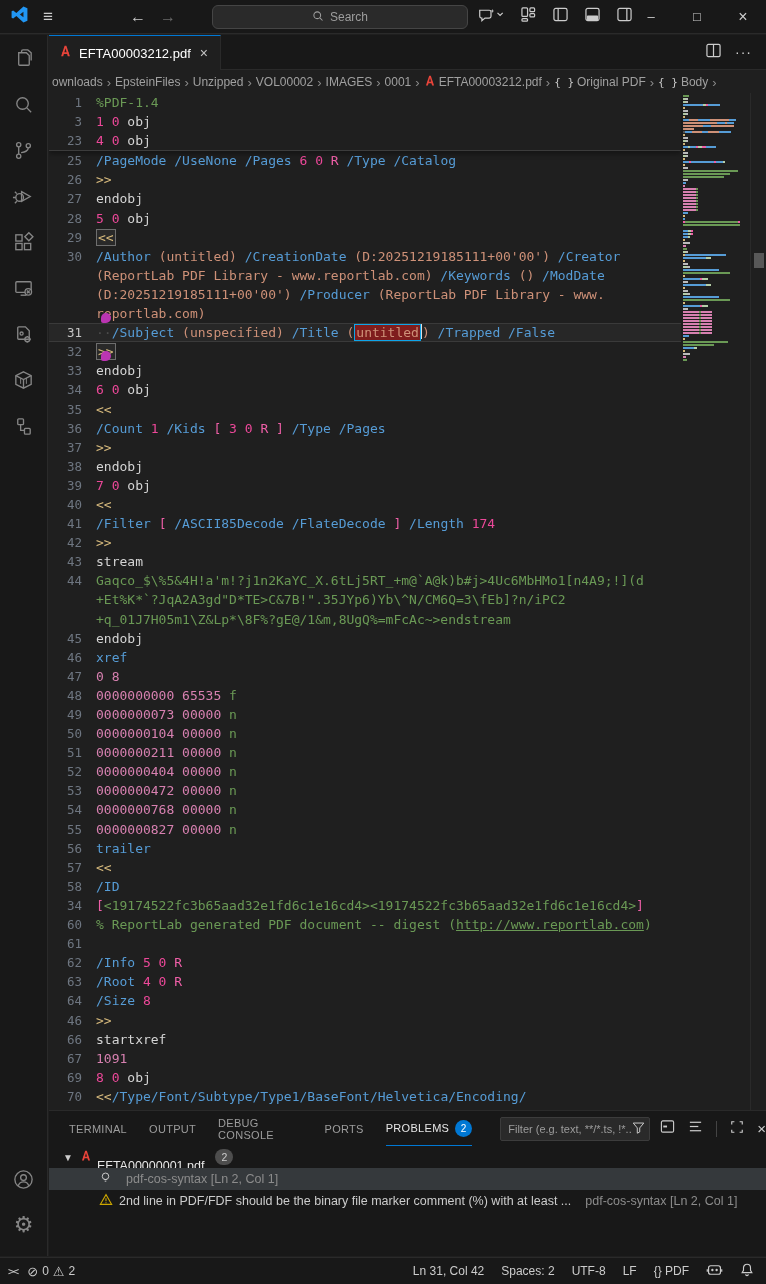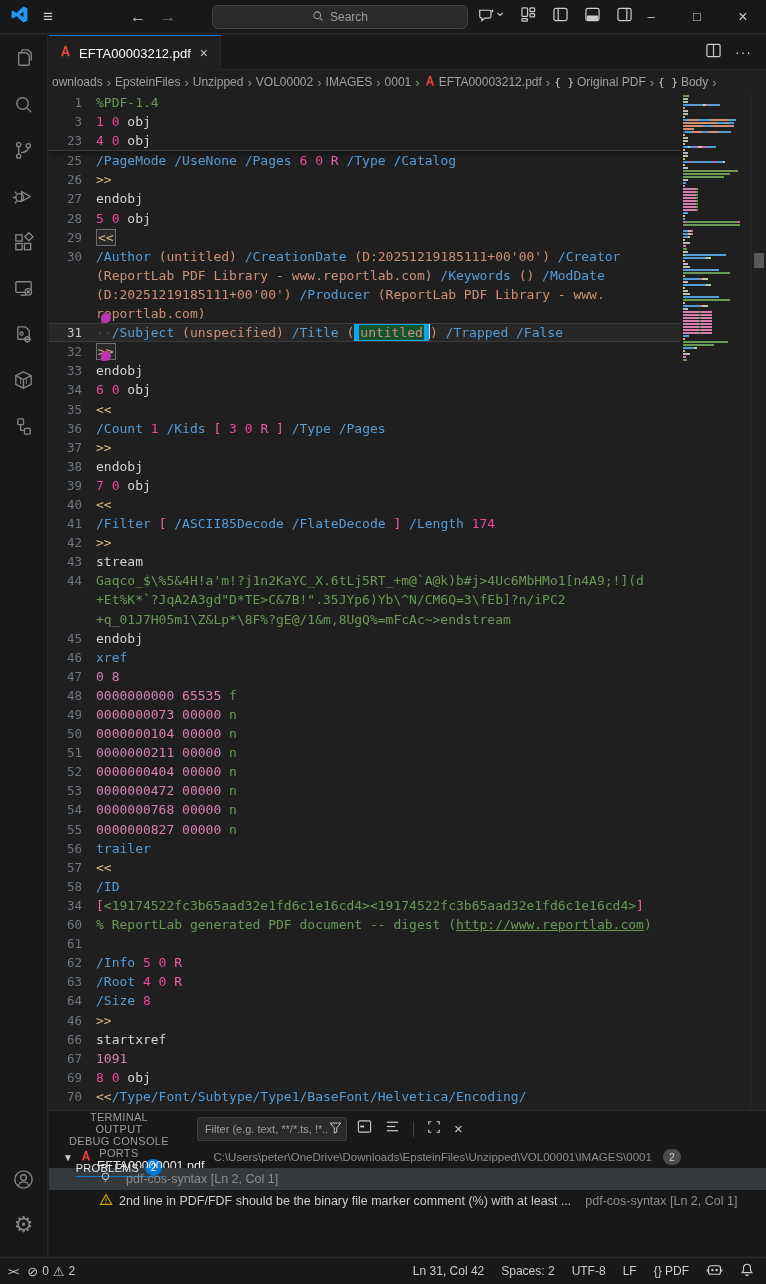--- a/index.html
+++ b/index.html
@@ -63,21 +63,21 @@
                  box-shadow:0 3px 5px rgba(0,0,0,.35); }
   .row.cur { background:rgba(255,255,255,0.04); border-top:1px solid #3a3a3a; border-bottom:1px solid #3a3a3a;
              line-height:17px; }
   .row.cur .ln { color:#c6c6c6; }
   
   .t-name{color:#569cd6} .t-num{color:#ec4899} .t-pk{color:#ee5fa7} .t-brk{color:#ee5fa7}
   .t-pnum{color:#d780b0} .t-yel{color:#d7ba7d} .t-str{color:#ce9178} .t-cmt{color:#6a9955}
   .t-def{color:#d4d4d4} .t-kw{color:#569cd6} .t-grn{color:#6a9955} .t-ws{color:#4c4c4c}
   .t-link{color:#6a9955; text-decoration:underline;}
   .t-yelbox{color:#d7ba7d; border:1px solid #6e6e6e; padding:0 1px; background:rgba(90,90,90,.18);}
-  .t-hl{color:#ce9178; background:#14532d; border:5px solid #0ea5e9; padding:0 1px;}
+  .t-hl{color:#ce9178; background:#7f1d1d; border:1px solid #0ea5e9; padding:0 1px;}
   .caret{display:inline-block; width:0; border-left:1.6px solid #dddddd; height:15px; vertical-align:-2px;}
   .mdot{position:absolute; left:52px; top:9px; width:10px; height:10px; background:#bb35b2;
         border-radius:50% 50% 50% 2px; z-index:4;}
   
   .minimap { position:absolute; top:0; left:632px; width:69px; height:1017px; background:#1f1f1f; padding-top:2px; }
   .mm-row { height:2px; margin-bottom:1px; white-space:nowrap; overflow:hidden; padding-left:2px;}
   .mm-row i { display:inline-block; height:2px; vertical-align:top; }
   .scrollbar { position:absolute; top:0; left:701px; width:16px; height:1017px; background:#1f1f1f;
                border-left:1px solid #2a2a2a; }
   .vthumb { position:absolute; top:160px; left:3px; width:10px; height:15px; background:#585858; }
@@ -489,21 +489,21 @@
         <div class="mm-row"><i style="background: rgb(215, 128, 176); width: 3.12px;"></i></div>
         <div class="mm-row"><i style="background: rgb(106, 153, 85); width: 3.9px;"></i></div>
       </div>
     <div class="scrollbar">
         <div class="vthumb"></div>
       </div>
   </div>
 
   <div class="panel">
     <div class="panel-header">
-      <div id="ptabs" style="display:flex; align-items:center; height:35px;flex-direction:column;">
+      <div id="ptabs" style="display:flex; align-items:center; height:35px;">
           <div class="ptab">
             <span>TERMINAL</span>
           </div>
           <div class="ptab">
             <span>OUTPUT</span>
           </div>
           <div class="ptab">
             <span>DEBUG CONSOLE</span>
           </div>
           <div class="ptab">
@@ -546,21 +546,20 @@
       </div>
     </div>
     <div class="panel-body" id="pbody">
         <div class="prow file">
           <span class="chev">▼</span>
           <span><svg width="12" height="13" viewBox="0 0 14 16">
               <path d="M2 14 6 2h2l4 12h-2.4L7 4.8 4.4 14z" fill="#e8443a"></path>
               <rect x="3.6" y="9.4" width="6.8" height="2" fill="#e8443a"></rect>
             </svg></span>
           <span class="pfile-name">EFTA00000001.pdf</span>
-          <span class="pfile-path">C:\Users\peter\OneDrive\Downloads\EpsteinFiles\Unzipped\VOL00001\IMAGES\0001</span>
           <span class="pcount">2</span>
         </div>
         <div class="prow issue sel">
           <span><svg width="13" height="13" viewBox="0 0 16 16">
               <circle cx="8" cy="6.5" r="4" fill="none" stroke="#cccccc" stroke-width="1.2"></circle>
               <path d="M6.5 10.5h3M7 12.5h2" stroke="#cccccc" stroke-width="1.2"></path>
             </svg></span>
           <span class="psrc">pdf-cos-syntax  [Ln 2, Col 1]</span>
         </div>
         <div class="prow issue">

